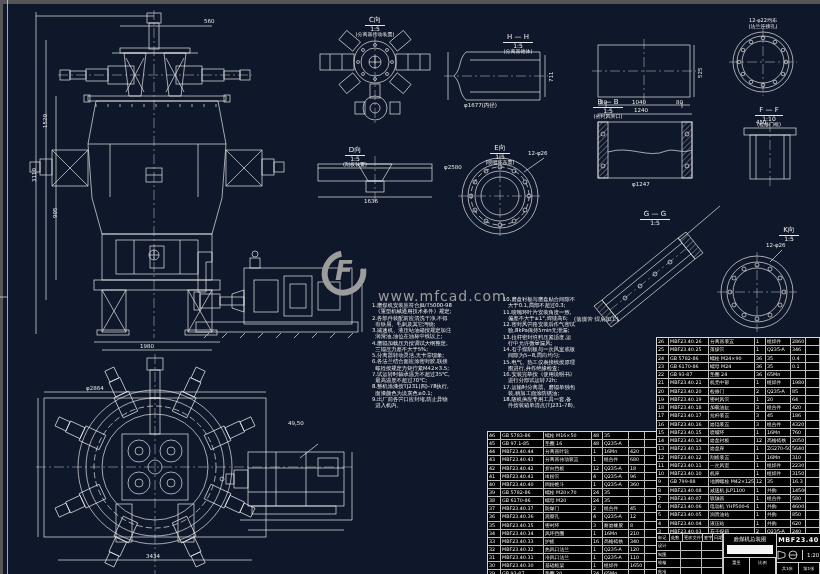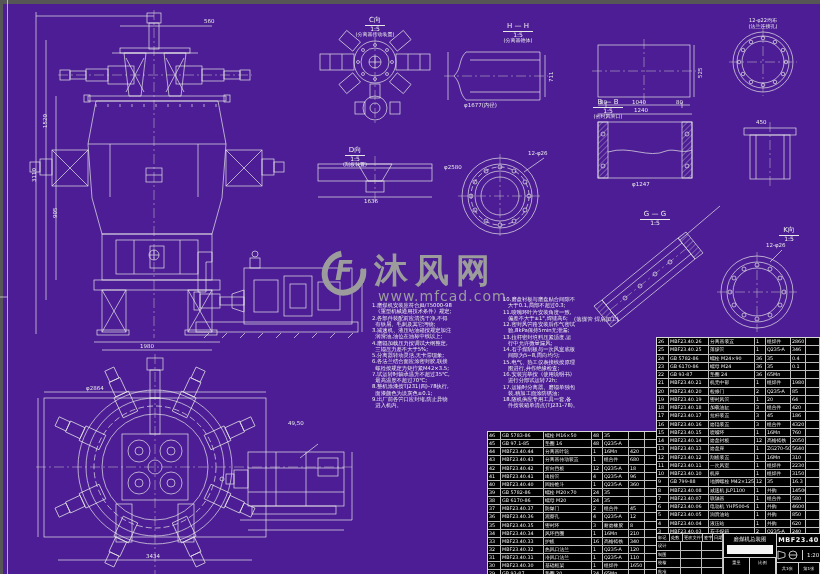--- a/index.html
+++ b/index.html
@@ -1,18 +1,18 @@
 <!DOCTYPE html>
 <html><head>
 <meta charset="utf-8">
 <style>
   html,body{margin:0;padding:0;background:#000;}
   body{width:820px;height:574px;overflow:hidden;position:relative;
        font-family:"DejaVu Sans",sans-serif;}
-  .sheet{position:absolute;inset:0;background:#4c1d95;}
+  .sheet{position:absolute;inset:0;background:#0f172a;}
   .edge-top{position:absolute;left:0;top:0;width:820px;height:4px;background:#565656;}
   .edge-left{position:absolute;left:0;top:0;width:3px;height:574px;background:#565656;}
   svg.linework{position:absolute;left:0;top:0;}
   
   .lbl{position:absolute;color:#efefef;text-align:center;line-height:1.1;z-index:3;}
   .vtitle{font-size:7px;border-bottom:1px solid #e8e8e8;padding:0 4px;display:inline-block;white-space:nowrap;}
   .vscale{font-size:6px;display:block;}
   .vnote{font-size:5px;display:block;white-space:nowrap;}
   
   .dim{position:absolute;color:#e9e9e9;font-size:5.5px;white-space:nowrap;z-index:3;}
@@ -423,38 +423,48 @@
         <circle cx="780" cy="278" r="2"></circle>
       <line x1="770" y1="262" x2="782" y2="250"></line>
     </g>
   </svg>
 
   <div class="lbl" style="left:345px;top:8px;width:60px">
     <span class="vtitle">C向</span>
     <span class="vscale">1:5</span>
     <span class="vnote">(分离器传动装置)</span>
   </div>
-  <div class="lbl" style="left:488px;top:14px;width:60px">
+  <div class="lbl" style="left:488px;top:25px;width:60px">
     <span class="vtitle">H — H</span>
     <span class="vscale">1:5</span>
     <span class="vnote">(分离器锥体)</span>
   </div>
   <div class="lbl" style="left:726px;top:18px;width:74px">
     <span class="vnote">12-φ22均布</span>
     <span class="vnote">(法兰连接孔)</span>
   </div>
   <div class="lbl" style="left:325px;top:138px;width:60px">
     <span class="vtitle">D向</span>
     <span class="vscale">1:5</span>
     <span class="vnote">(刮板装置)</span>
   </div>
+  <div class="lbl" style="left:468px;top:136px;width:64px">
+    <span class="vtitle">E向</span>
+    <span class="vscale">1:5</span>
+    <span class="vnote">(喷嘴环布置)</span>
+  </div>
   <div class="lbl" style="left:578px;top:90px;width:60px">
     <span class="vtitle">B — B</span>
     <span class="vscale">1:5</span>
     <span class="vnote">(密封风管口)</span>
+  </div>
+  <div class="lbl" style="left:736px;top:98px;width:66px">
+    <span class="vtitle">F — F</span>
+    <span class="vscale">1:10</span>
+    <span class="vnote">(检修门框)</span>
   </div>
   <div class="lbl" style="left:627px;top:202px;width:56px">
     <span class="vtitle">G — G</span>
     <span class="vscale">1:5</span>
   </div>
   <div class="lbl" style="left:765px;top:218px;width:48px">
     <span class="vtitle">K向</span>
     <span class="vscale">1:5</span>
   </div>
 
@@ -479,21 +489,20 @@
   <span class="dim" style="left:632px;top:181px">φ1247</span>
   <span class="dim" style="left:756px;top:119px">450</span>
   <span class="dim" style="left:574px;top:316px">(落煤管 焊后加工)</span>
   <span class="dim" style="left:364px;top:198px">1636</span>
 
   <div class="wm">
     <div class="wm-logo">
       <div class="wm-ring"></div>
       <div class="wm-f">F</div>
     </div>
-    <div class="wm-name">沐风网</div>
     <div class="wm-url">www.mfcad.com</div>
   </div>
 
   <div class="tech" style="left:372px;top:302px;width:128px">
       <div class="tl">1.磨煤机安装应符合JB/T5000-98</div>
       <div class="tl">  《重型机械通用技术条件》规定;</div>
       <div class="tl">2.各部件装配前应清洗干净,不得</div>
       <div class="tl">  有铁屑、毛刺及其它污物;</div>
       <div class="tl">3.减速机、液压站油箱按规定加注</div>
       <div class="tl">  润滑油,油位在油标中线以上;</div>

